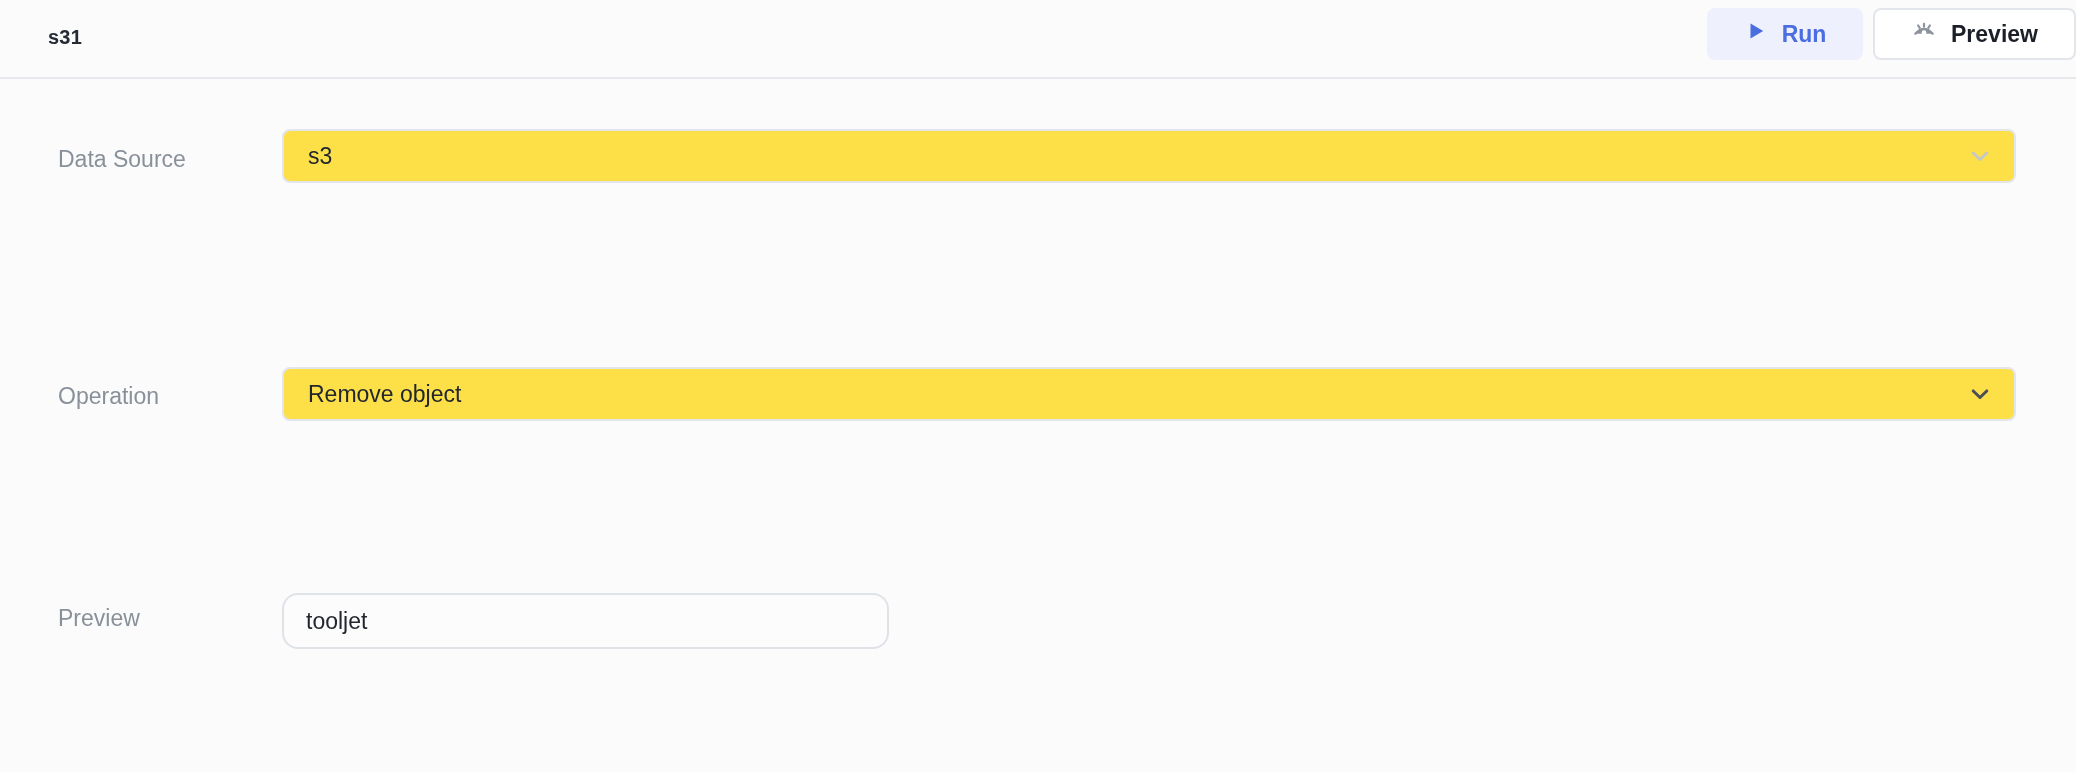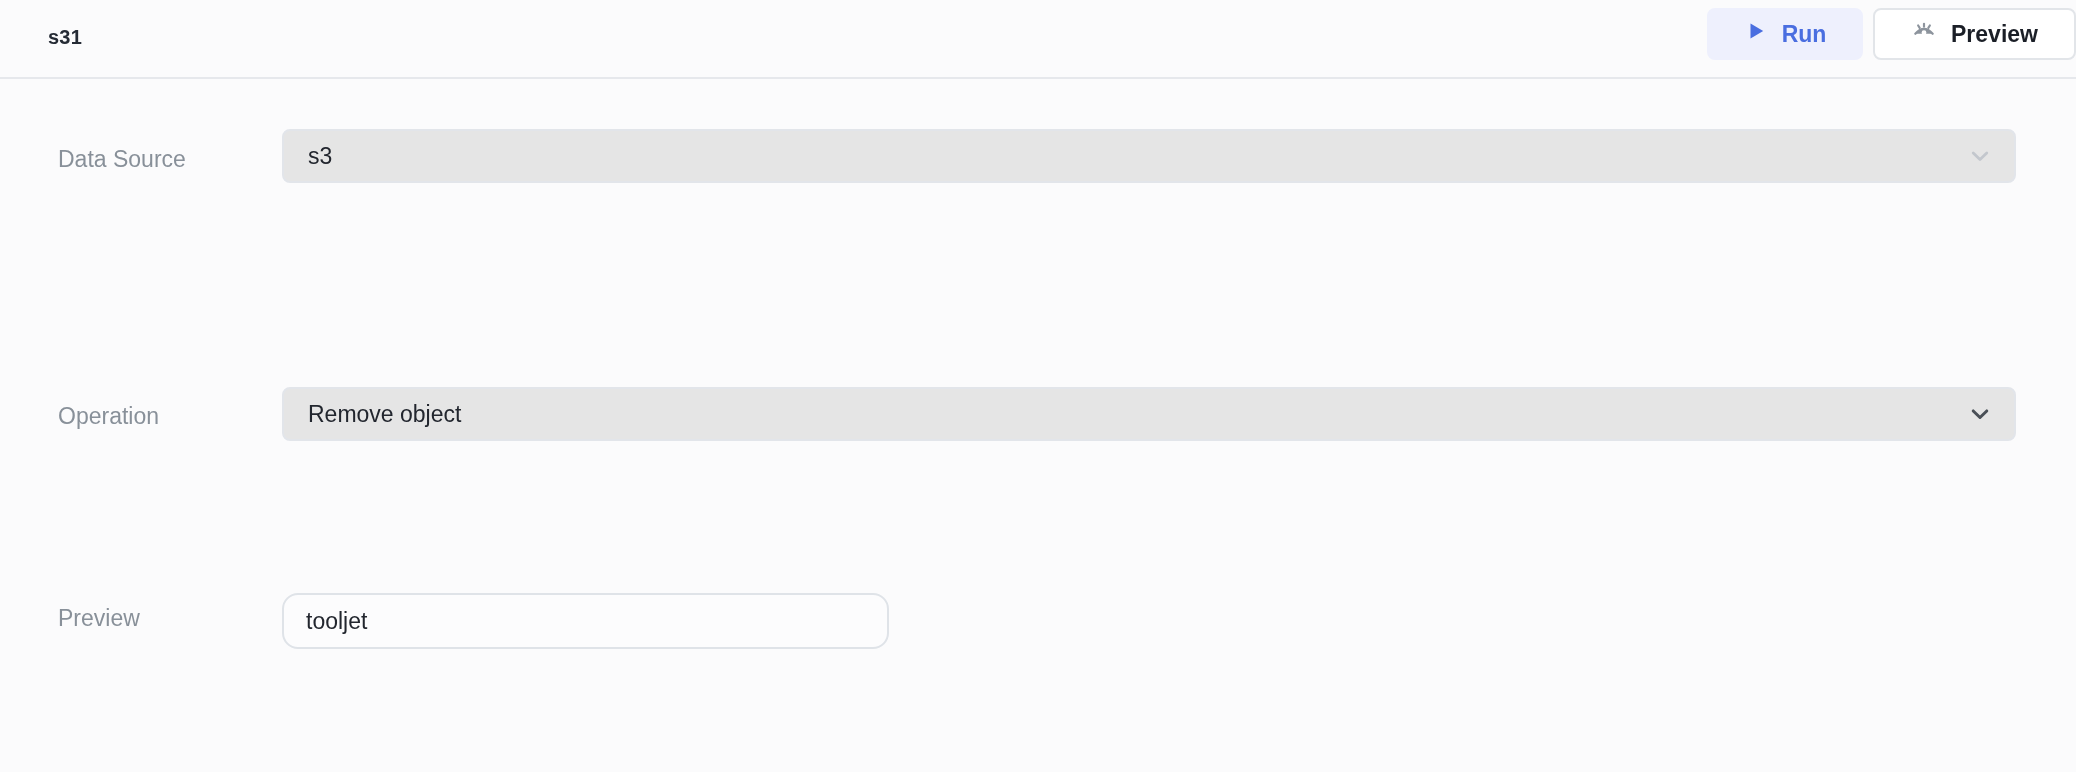--- a/index.html
+++ b/index.html
@@ -108,21 +108,21 @@
 
   .control {
     position: absolute;
     left: 282px;
   }
 
   
   .select-box {
     display: flex;
     align-items: center;
-    background: #e5e5e5;
+    background: #fde047;
     border: 2px solid #e2e5ea;
     border-radius: 8px;
     height: 54px;
     padding: 0 20px 0 24px;
     cursor: pointer;
   }
   .select-box .value {
     flex: 1;
     font-size: 23px;
     color: #22262e;
@@ -192,21 +192,21 @@
           <span class="value">s3</span>
           <span class="chev">
             <svg width="28" height="28" viewBox="0 0 24 24" fill="none">
               <path d="M6.2 9.4 L12 15 L17.8 9.4" stroke="#c3c7cd" stroke-width="2.4" stroke-linecap="round" stroke-linejoin="round"></path>
             </svg>
           </span>
         </div>
       </div>
     </div>
 
-    <div class="row" style="top: 128px; height: 110px;">
+    <div class="row" style="top: 108px; height: 110px;">
       <div class="field-label" style="top: 196px;">Operation</div>
       <div class="control" style="top: 180px; width: 1880px;">
         <div class="select-box" style="width: 1734px;">
           <span class="value">Remove object</span>
           <span class="chev">
             <svg width="28" height="28" viewBox="0 0 24 24" fill="none">
               <path d="M6.2 9.4 L12 15 L17.8 9.4" stroke="#4a5057" stroke-width="2.6" stroke-linecap="round" stroke-linejoin="round"></path>
             </svg>
           </span>
         </div>

